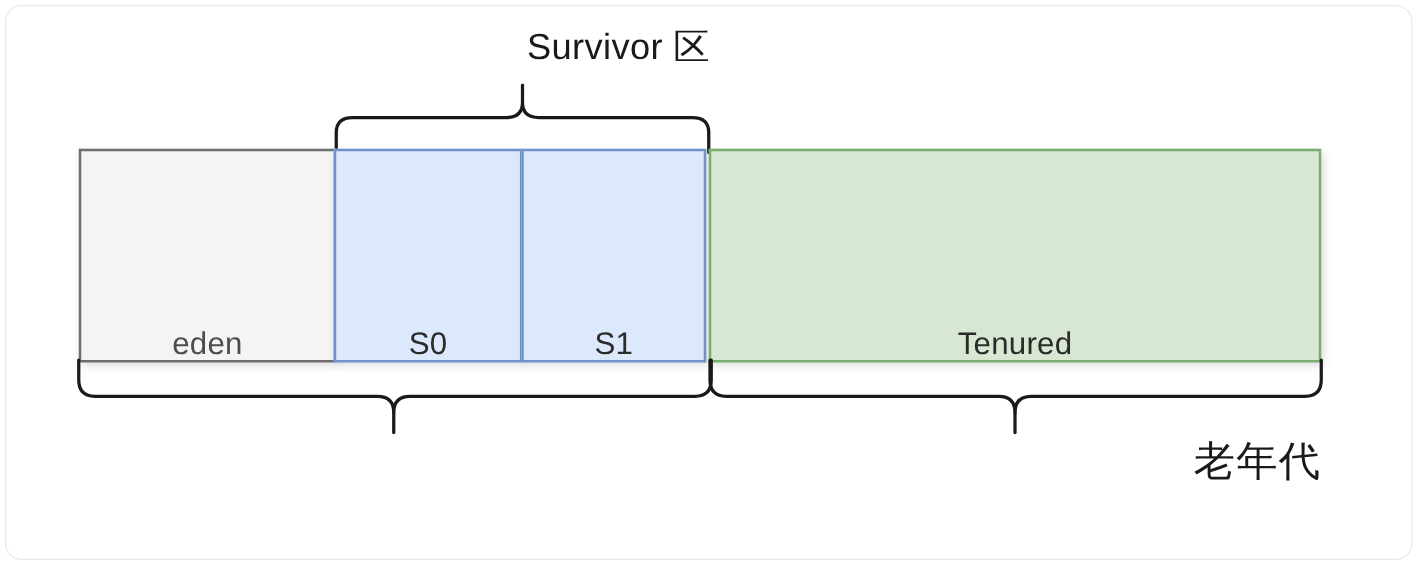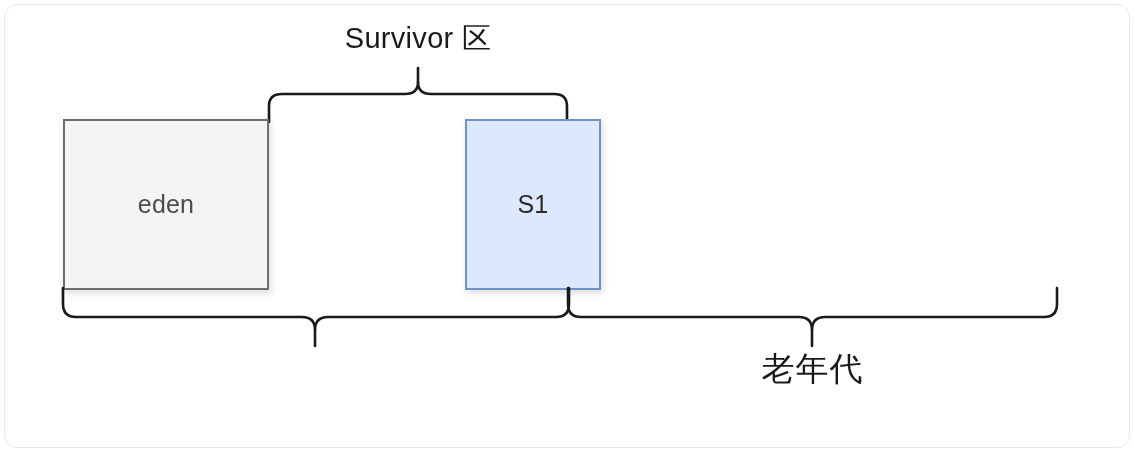--- a/index.html
+++ b/index.html
@@ -34,21 +34,21 @@
     border-radius: 13px;
   }
 
   
   .bar {
     position: absolute;
     top: 119px;
     height: 171px;
     box-sizing: border-box;
     display: flex;
-    align-items: center;
+    align-items: flex-end;
     justify-content: center;
     box-shadow: 2px 3px 7px rgba(0,0,0,0.14);
   }
   .seg-label {
     font-size: 25px;
     letter-spacing: 0.2px;
     line-height: 1;
     white-space: nowrap;
   }
 
@@ -61,24 +61,23 @@
   .seg-eden .seg-label { color: #4d4d4d; }
 
   .seg-s0 {
     left: 267px;
     width: 151px;
     background: #dce8fb;
     border: 2px solid #6f93c9;
   }
   .seg-s1 {
     left: 417px;
-    width: 136px;
+    width: 148px;
     background: #dce8fb;
     border: 2px solid #6f93c9;
-    margin-left: 48px;
   }
   .seg-s0 .seg-label, .seg-s1 .seg-label { color: #2b2b2b; }
 
   .seg-tenured {
     left: 567px;
     width: 490px;
     background: #d7e7d2;
     border: 2px solid #7aae6e;
   }
   .seg-tenured .seg-label { color: #2b2b2b; }
@@ -97,21 +96,21 @@
     stroke-linejoin: round;
   }
 
   .brace-top   { left: 265px; top: 68px;  width: 308px; height: 54px; }
   .brace-young { left: 59px;  top: 288px; width: 514px; height: 58px; }
   .brace-old   { left: 564px; top: 288px; width: 497px; height: 58px; }
 
   
   .brace-label {
     position: absolute;
-    text-align: center;
+    text-align: right;
     white-space: nowrap;
     line-height: 1;
     color: #1a1a1a;
   }
   .label-survivor {
     left: 268px;
     top: 24px;
     width: 300px;
     font-size: 29px;
     letter-spacing: 0.3px;
@@ -144,25 +143,31 @@
     <svg width="308" height="54" viewBox="0 0 308 54">
       <path d="M 4 54 L 4 38 Q 4 26 17 26 L 140 26 Q 153 26 153 14 Q 153 26 166 26 L 289 26 Q 302 26 302 38 L 302 54"></path>
       <path d="M 153 14 L 153 0"></path>
     </svg>
   </div>
 
   <div class="bar seg-eden">
     <span class="seg-label">eden</span>
   </div>
 
+  <div class="bar seg-s0">
+    <span class="seg-label">S0</span>
+  </div>
 
   <div class="bar seg-s1">
     <span class="seg-label">S1</span>
   </div>
 
+  <div class="bar seg-tenured">
+    <span class="seg-label">Tenured</span>
+  </div>
 
   <div class="brace brace-young">
     <svg width="514" height="58" viewBox="0 0 514 58">
       <path d="M 4 0 L 4 16 Q 4 29 17 29 L 243 29 Q 256 29 256 42 Q 256 29 269 29 L 497 29 Q 510 29 510 16 L 510 0"></path>
       <path d="M 256 42 L 256 58"></path>
     </svg>
   </div>
 
 
   <div class="brace brace-old">

